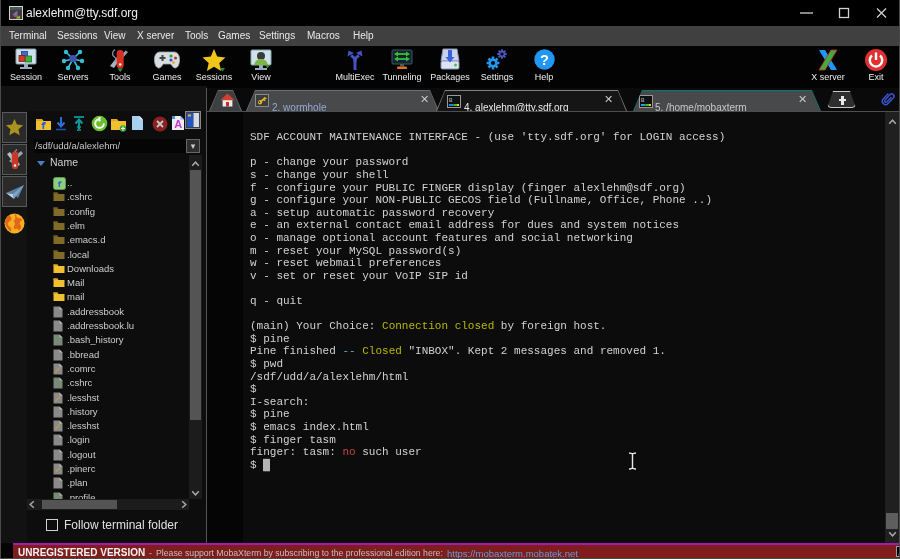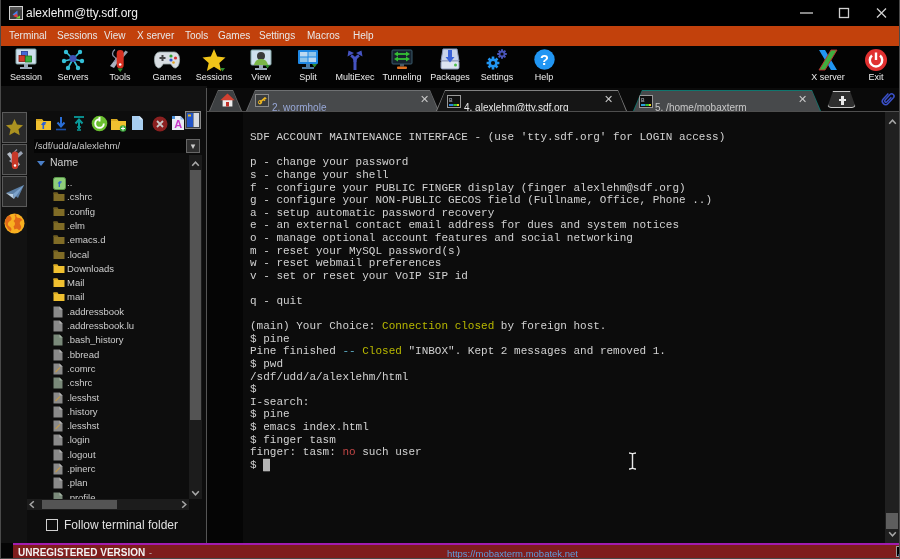--- a/index.html
+++ b/index.html
@@ -5,21 +5,21 @@
 html,body{margin:0;padding:0;background:#000;}
 #app{position:relative;width:900px;height:559px;background:#050505;overflow:hidden;
   font-family:"Liberation Sans",sans-serif;box-sizing:border-box;
   border-left:1px solid #4a4a4a;border-right:1px solid #4a4a4a;border-bottom:1px solid #4a4a4a;}
 #app *{box-sizing:border-box;}
 .abs{position:absolute;}
 
 #titlebar{position:absolute;left:0;top:0;width:900px;height:26px;background:#000;}
 #title-text{position:absolute;left:25px;top:6px;font-size:12px;color:#f0f0f0;}
 
-#menubar{position:absolute;left:0;top:26px;width:900px;height:20px;background:#c2410c;}
+#menubar{position:absolute;left:0;top:26px;width:900px;height:20px;background:#404040;}
 .mitem{position:absolute;top:4px;font-size:10px;color:#e8e8e8;}
 
 #toolbar{position:absolute;left:0;top:46px;width:900px;height:42px;background:#030303;}
 .titem{position:absolute;top:1px;width:60px;text-align:center;}
 .titem .ticon{height:25px;display:flex;align-items:center;justify-content:center;}
 .titem .tlabel{font-size:9px;color:#ededed;margin-top:0px;}
 
 #sidebar{position:absolute;left:0;top:86px;width:206px;height:457px;background:#121212;}
 #qc{position:absolute;left:2px;top:0px;width:200px;height:21px;background:#131313;border:1px solid #7e7e7e;color:#9a9a9a;font-size:14px;padding:3px 0 0 10px;}
 .sideicon{position:absolute;left:1px;width:25px;height:31px;background:#2a2a2a;border:1px solid #5a5a5a;display:flex;align-items:center;justify-content:center;}
@@ -166,35 +166,20 @@
           <svg width="26" height="24" viewBox="0 0 26 24">
             <rect x="3" y="2" width="20" height="15" rx="1" fill="#cfe0ee" stroke="#8aa"></rect>
             <circle cx="13" cy="8" r="4" fill="#3a3a3a"></circle>
             <path d="M6 17 C7 12.5,10 11,13 11 C16 11,19 12.5,20 17 Z" fill="#7ab648"></path>
             <rect x="11" y="17" width="4" height="3" fill="#9ab"></rect>
             <rect x="7" y="20" width="12" height="2" fill="#9ab"></rect>
             <path d="M17 17 L22 17 L19.5 20.5 Z" fill="#2e8b2e"></path>
           </svg>
         </div>
         <div class="tlabel">View</div>
-      </div>
-      <div class="titem" style="left:277px">
-        <div class="ticon">
-          <svg width="26" height="24" viewBox="0 0 26 24">
-            <rect x="3" y="2" width="20" height="14" rx="1" fill="#1e88e5"></rect>
-            <rect x="5" y="4" width="7.5" height="4.5" fill="#bcd8f0"></rect>
-            <rect x="13.5" y="4" width="7.5" height="4.5" fill="#8fc4ea"></rect>
-            <rect x="5" y="9.5" width="7.5" height="4.5" fill="#8fc4ea"></rect>
-            <rect x="13.5" y="9.5" width="7.5" height="4.5" fill="#bcd8f0"></rect>
-            <rect x="11" y="16" width="4" height="3" fill="#4a7ba6"></rect>
-            <rect x="7" y="19" width="12" height="2" fill="#4a7ba6"></rect>
-            <path d="M17 16 L22 16 L19.5 19.5 Z" fill="#2e8b2e"></path>
-          </svg>
-        </div>
-        <div class="tlabel">Split</div>
       </div>
       <div class="titem" style="left:324px">
         <div class="ticon">
           <svg width="24" height="24" viewBox="0 0 24 24">
             <g stroke="#4553c0" stroke-width="3" fill="none">
               <path d="M12 22 V14 C12 10,10.5 9,8 7.5"></path>
               <path d="M12 14 C12 10,13.5 9,16 7.5"></path>
             </g>
             <path d="M4.5 8.5 L5.5 2.5 L11 5 Z" fill="#4553c0"></path>
             <path d="M19.5 8.5 L18.5 2.5 L13 5 Z" fill="#4553c0"></path>
@@ -661,20 +646,21 @@
   <div class="scar" style="left:2.5px;bottom:4px"><svg width="9" height="6" viewBox="0 0 9 6">
           <path d="M1.2 1.2 L4.5 4.8 L7.8 1.2" stroke="#a8a8a8" stroke-width="1.5" fill="none"></path>
         </svg></div>
 </div>
 
 <div class="abs" style="left:898px;top:110px;width:1px;height:433px;background:#787878"></div>
 
 <div id="statusbar">
   <div style="position:absolute;left:5px;top:2px"><b>UNREGISTERED VERSION</b></div>
       <div style="position:absolute;left:136px;top:3px">-</div>
+      <div style="position:absolute;left:143px;top:3px;font-size:8.7px">Please support MobaXterm by subscribing to the professional edition here:</div>
       <div style="position:absolute;left:434px;top:2.5px;font-size:9.5px"><a>https://mobaxterm.mobatek.net</a></div>
   <svg class="abs" style="left:883px;top:1px" width="14" height="13" viewBox="0 0 14 13">
     <rect x="0.5" y="0.5" width="13" height="10" fill="#000" stroke="#9a9a9a"></rect>
     <rect x="3" y="11.5" width="8" height="1.5" fill="#777"></rect>
     <rect x="2" y="8.5" width="10" height="1" fill="#4a7fd0"></rect>
   </svg>
 </div>
 
 </div>
 

